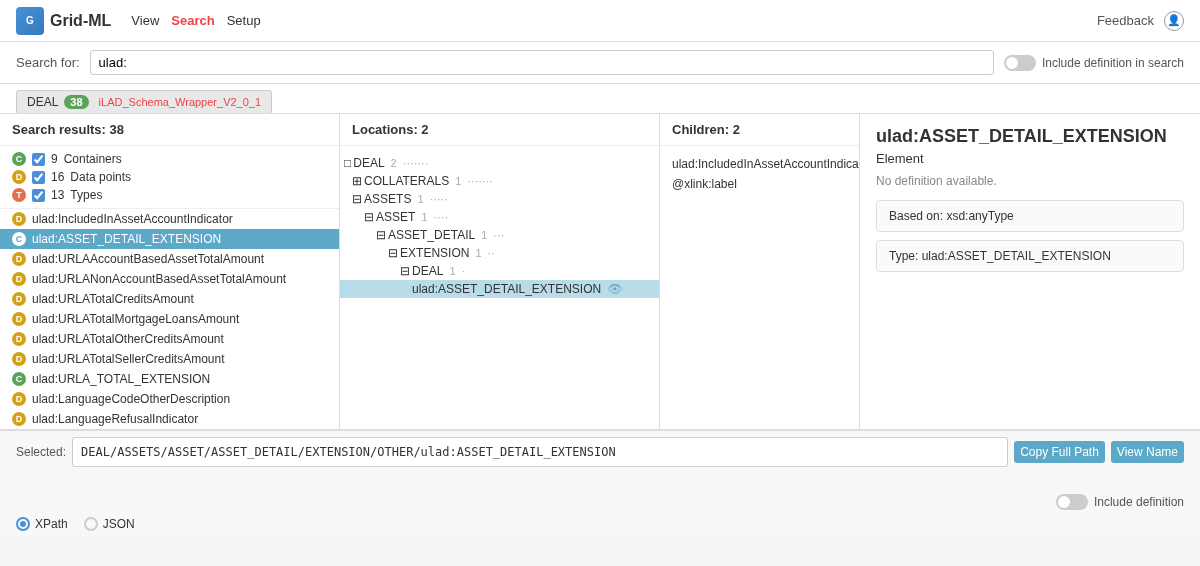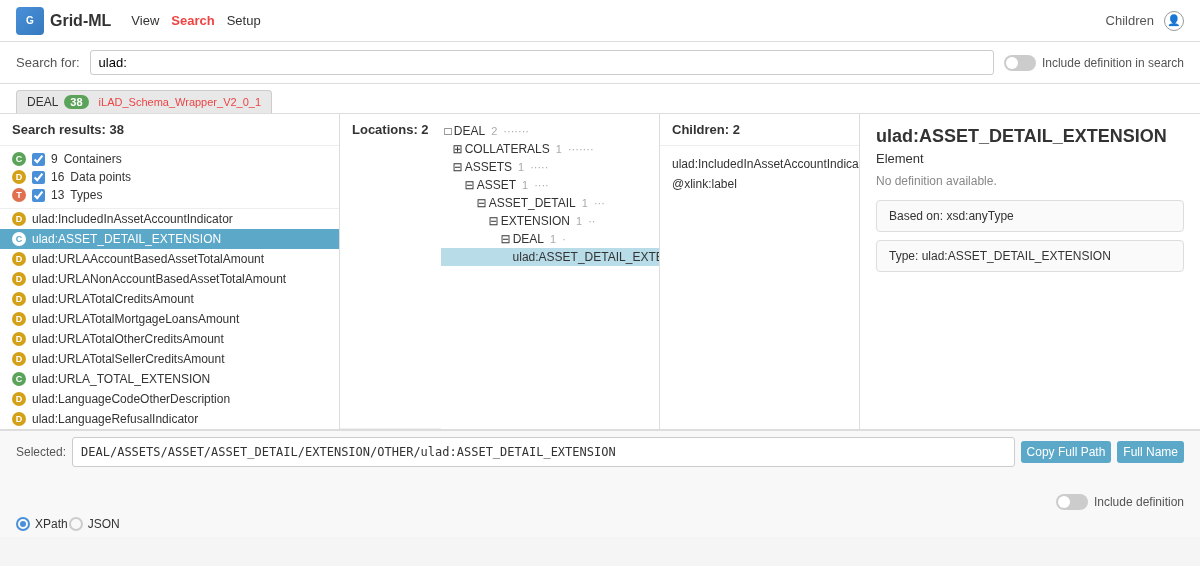--- a/index.html
+++ b/index.html
@@ -43,21 +43,21 @@
     .badge-d { background: #d4a017; }
     .badge-t { background: #e07050; }
     .filter-checkbox { width: 13px; height: 13px; accent-color: #4a90d9; }
     .result-list { flex: 1; overflow-y: auto; }
     .result-item { display: flex; align-items: center; gap: 6px; padding: 3px 12px; cursor: pointer; font-size: 12px; }
     .result-item.selected { background: #5ba8c8; color: #fff; }
     .result-item.selected .result-badge { background: #fff; color: #5ba8c8; }
     .result-badge { width: 14px; height: 14px; border-radius: 50%; display: flex; align-items: center; justify-content: center; font-size: 9px; font-weight: bold; color: #fff; flex-shrink: 0; }
 
     
-    .panel-middle { width: 320px; border-right: 1px solid #ddd; background: #fff; display: flex; flex-direction: row; overflow: hidden; }
+    .panel-middle { width: 320px; border-right: 1px solid #ddd; background: #fff; display: flex; flex-direction: column; overflow: hidden; }
     .tree-area { flex: 1; overflow-y: auto; padding: 8px 0; }
     .tree-item { display: flex; align-items: center; gap: 2px; padding: 2px 4px; font-size: 12px; cursor: pointer; white-space: nowrap; }
     .tree-item.highlighted { background: #b8dce8; }
     .tree-indent-1 { padding-left: 12px; }
     .tree-indent-2 { padding-left: 24px; }
     .tree-indent-3 { padding-left: 36px; }
     .tree-indent-4 { padding-left: 48px; }
     .tree-indent-5 { padding-left: 60px; }
     .tree-indent-6 { padding-left: 72px; }
     .tree-dots { color: #aaa; font-size: 11px; margin-left: 4px; }
@@ -76,21 +76,21 @@
     .detail-field { border: 1px solid #ddd; border-radius: 4px; padding: 8px 12px; margin-bottom: 8px; font-size: 12px; color: #333; background: #fafafa; }
 
     
     .bottom-bar { background: #f8f8f8; border-top: 2px solid #ddd; padding: 6px 16px; display: flex; flex-direction: column; gap: 6px; }
     .bottom-row1 { display: flex; align-items: center; gap: 6px; }
     .selected-label { font-size: 12px; color: #555; white-space: nowrap; font-weight: 500; }
     .selected-path { flex: 1; background: #fff; border: 1px solid #ccc; border-radius: 3px; padding: 7px 8px; font-size: 12px; color: #333; font-family: monospace; }
     .btn { padding: 4px 6px; border: none; border-radius: 3px; cursor: pointer; font-size: 12px; font-weight: 500; }
     .btn-teal { background: #5ba8c8; color: #fff; }
     .bottom-row2 { display: flex; align-items: center; gap: 20px; }
-    .radio-group { display: flex; align-items: flex-start; gap: 1px; margin-top: 44px; }
+    .radio-group { display: flex; align-items: flex-start; gap: 16px; margin-top: 44px; }
     .radio-item { display: flex; align-items: center; gap: 5px; font-size: 12px; cursor: pointer; }
     .radio-dot { width: 14px; height: 14px; border-radius: 50%; border: 2px solid #ccc; display: flex; align-items: center; justify-content: center; }
     .radio-dot.checked { border-color: #4a90d9; }
     .radio-dot.checked::after { content: ''; width: 6px; height: 6px; background: #4a90d9; border-radius: 50%; }
     .include-def-check { display: flex; align-items: center; gap: 6px; font-size: 12px; color: #555; margin-left: auto; }
 
     .user-icon { width: 20px; height: 20px; border-radius: 50%; border: 1px solid #999; display: flex; align-items: center; justify-content: center; font-size: 11px; color: #666; }
   </style>
 </head>
 <body>
@@ -99,21 +99,21 @@
   <div class="logo">
     <div class="logo-icon">G</div>
     <span class="logo-text">Grid-ML</span>
   </div>
   <nav class="nav-menu">
     <span class="nav-item">View</span>
     <span class="nav-item active">Search</span>
     <span class="nav-item">Setup</span>
   </nav>
   <div class="header-right">
-    <span class="feedback-link">Children</span>
+    <span class="feedback-link">Feedback</span>
     <div class="user-icon">👤</div>
   </div>
 </div>
 
 <div class="search-bar">
   <span class="search-label">Search for:</span>
   <input class="search-input" type="text" value="ulad:" style="">
   <div class="include-def-toggle">
     <div class="toggle-switch">
       <div class="toggle-knob"></div>
@@ -274,21 +274,21 @@
     <div class="detail-field">Type: ulad:ASSET_DETAIL_EXTENSION</div>
   </div>
 
 </div>
 
 <div class="bottom-bar">
   <div class="bottom-row1">
     <span class="selected-label">Selected:</span>
     <input class="selected-path" type="text" readonly="" value="DEAL/ASSETS/ASSET/ASSET_DETAIL/EXTENSION/OTHER/ulad:ASSET_DETAIL_EXTENSION" style="">
     <button class="btn btn-teal">Copy Full Path</button>
-    <button class="btn btn-teal">Full Name</button>
+    <button class="btn btn-teal">View Name</button>
   </div>
   <div class="bottom-row2">
     <div class="radio-group">
       <div class="radio-item">
         <div class="radio-dot checked"></div>
         <span>XPath</span>
       </div>
       <div class="radio-item">
         <div class="radio-dot"></div>
         <span>JSON</span>

